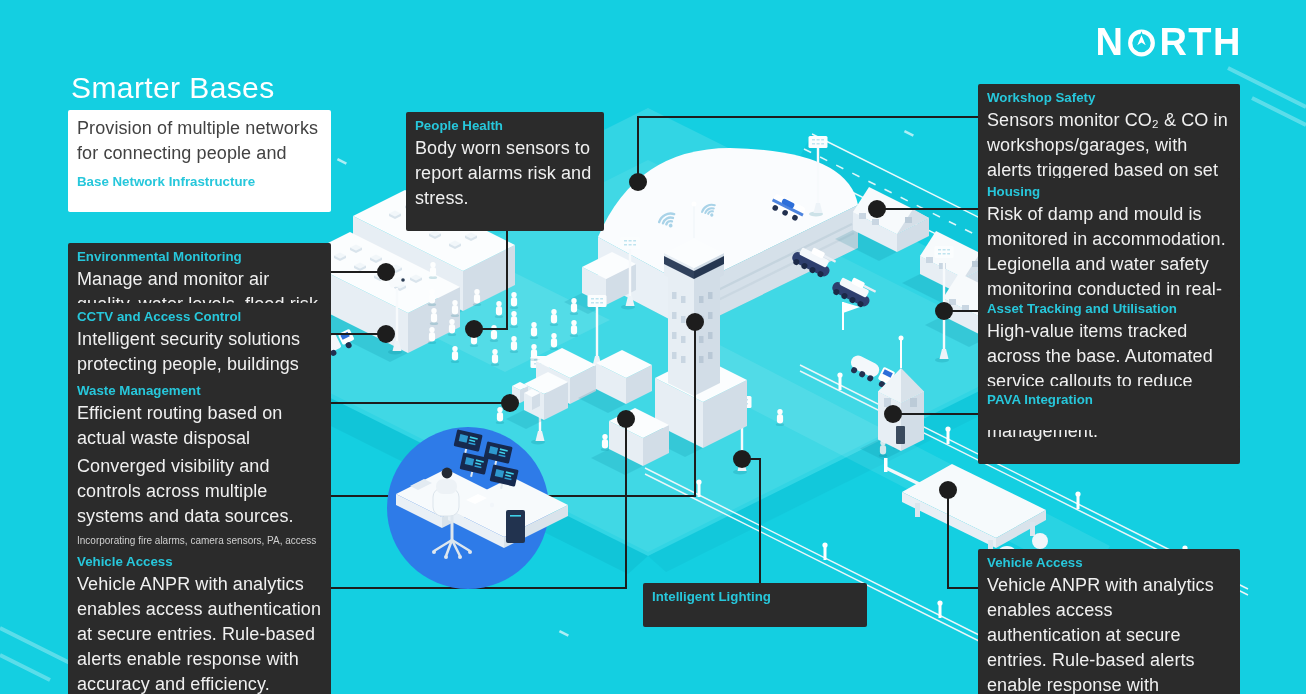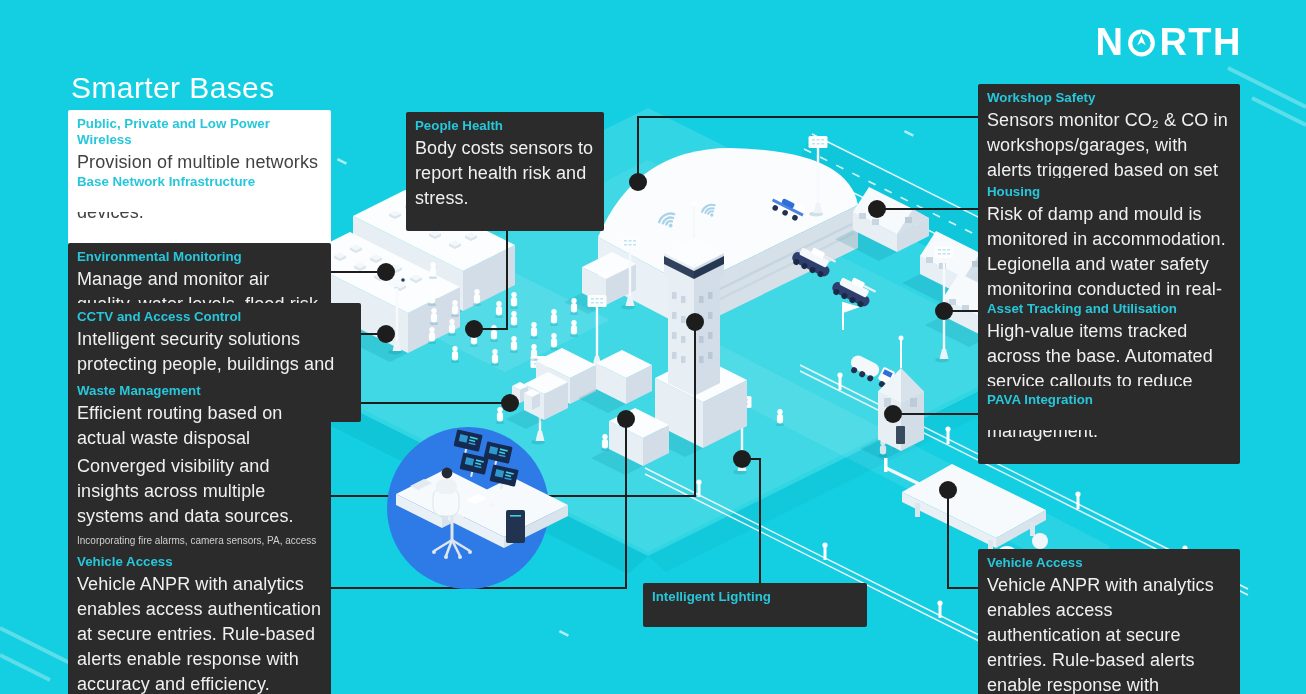--- a/index.html
+++ b/index.html
@@ -530,50 +530,49 @@
 <div class="brand">
   <span id="brandPre">N</span>
   <svg class="oIcon" viewBox="0 0 31 31">
     <circle cx="15.5" cy="16" r="11.3" fill="none" stroke="#fff" stroke-width="4.2"></circle>
     <polygon points="15.5,6.2 21.3,20.2 15.5,16.4 9.7,20.2" fill="#fff" stroke="#14CFE1" stroke-width="1.4"></polygon>
   </svg>
   <span id="brandSuf">RTH</span>
 </div>
 
 <div class="callout light" style="left:68px;top:110px;width:263px">
-  <div class="t">Public, Private and Low Power Wireless</div>
   <div class="b">Provision of multiple networks for connecting people and devices.</div>
 </div>
 <div class="callout light" style="left:68px;top:168px;width:263px">
   <div class="t">Base Network Infrastructure</div>
 </div>
 <div class="callout dark" style="left:68px;top:243px;width:263px">
   <div class="t">Environmental Monitoring</div>
   <div class="b">Manage and monitor air quality, water levels, flood risk and noise pollution.</div>
 </div>
-<div class="callout dark" style="left:68px;top:303px;width:293px">
+<div class="callout dark" style="left:68px;top:303px;width:263px">
   <div class="t">CCTV and Access Control</div>
   <div class="b">Intelligent security solutions protecting people, buildings and places.</div>
 </div>
 <div class="callout dark" style="left:68px;top:377px;width:263px">
   <div class="t">Waste Management</div>
   <div class="b">Efficient routing based on actual waste disposal utilisation.</div>
 </div>
 <div class="callout dark" style="left:68px;top:448px;width:263px">
-  <div class="b">Converged visibility and insights across multiple systems and data sources.</div>
+  <div class="b">Converged visibility and controls across multiple systems and data sources.</div>
   <div class="note">Incorporating fire alarms, camera sensors, PA, access controls, fire roll-call, building occupancy sensors, with data reported and updated in real-time.</div>
 </div>
 <div class="callout dark" style="left:68px;top:548px;width:263px">
   <div class="t">Vehicle Access</div>
   <div class="b">Vehicle ANPR with analytics enables access authentication at secure entries. Rule-based alerts enable response with accuracy and efficiency.</div>
 </div>
 
 <div class="callout dark" style="left:406px;top:112px;width:198px">
   <div class="t">People Health</div>
-  <div class="b">Body costs sensors to report health risk and stress.</div>
+  <div class="b">Body worn sensors to report alarms risk and stress.</div>
 </div>
 <div class="callout dark" style="left:643px;top:583px;width:224px">
   <div class="t">Intelligent Lighting</div>
 </div>
 
 <div class="callout dark" style="left:978px;top:84px;width:262px">
   <div class="t">Workshop Safety</div>
   <div class="b">Sensors monitor CO₂ &amp; CO in workshops/garages, with alerts triggered based on set criteria.</div>
 </div>
 <div class="callout dark" style="left:978px;top:178px;width:262px">

